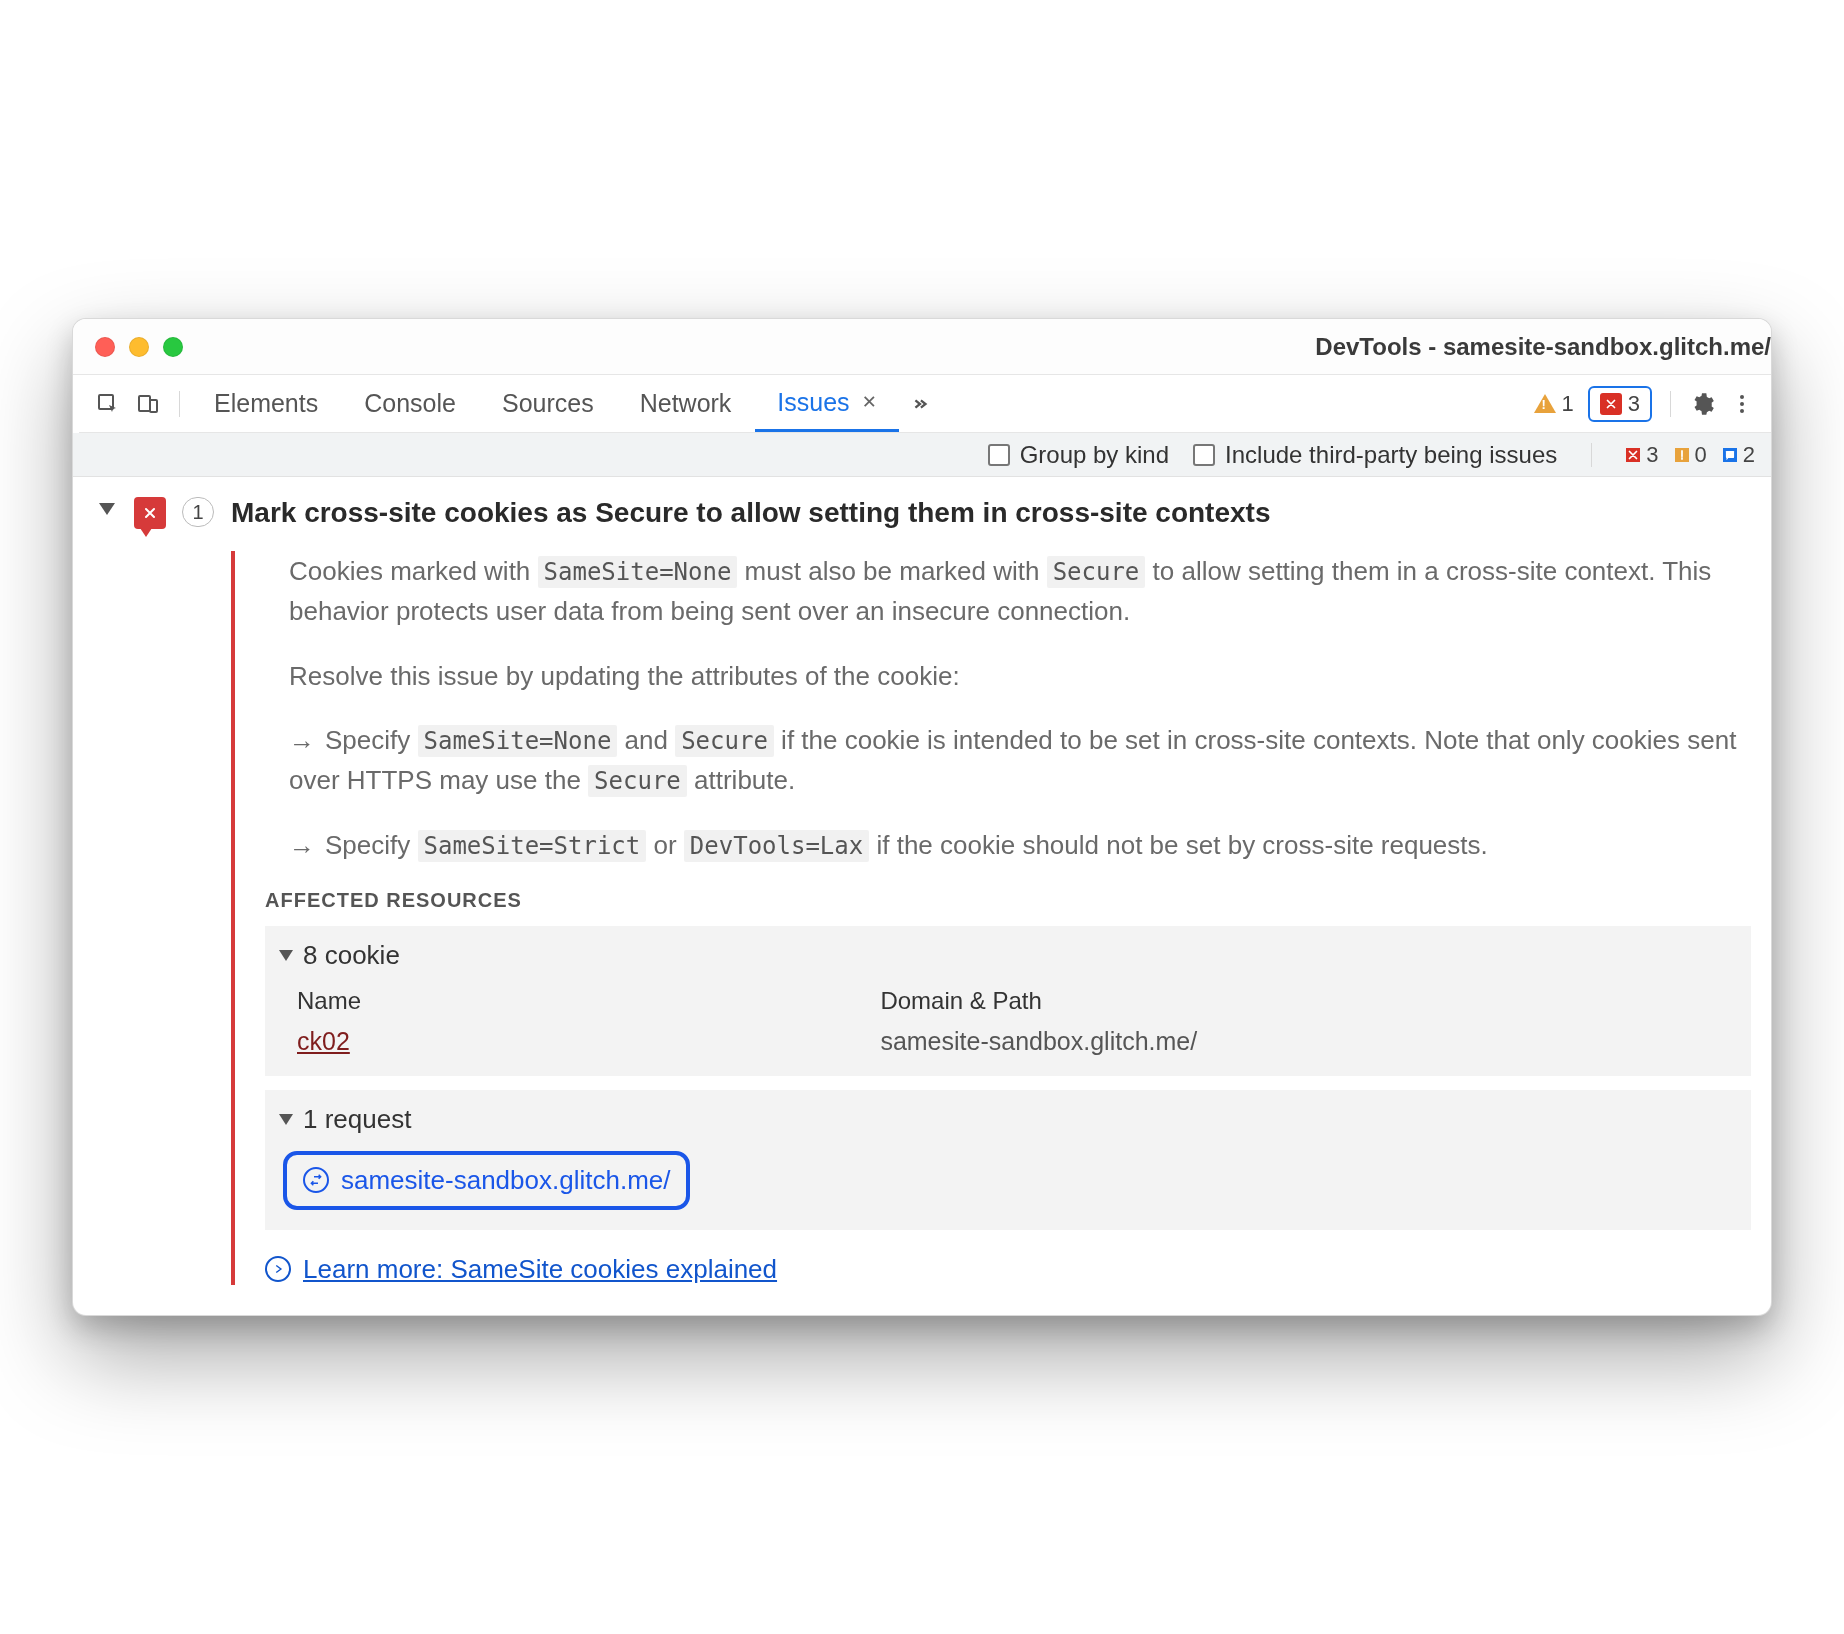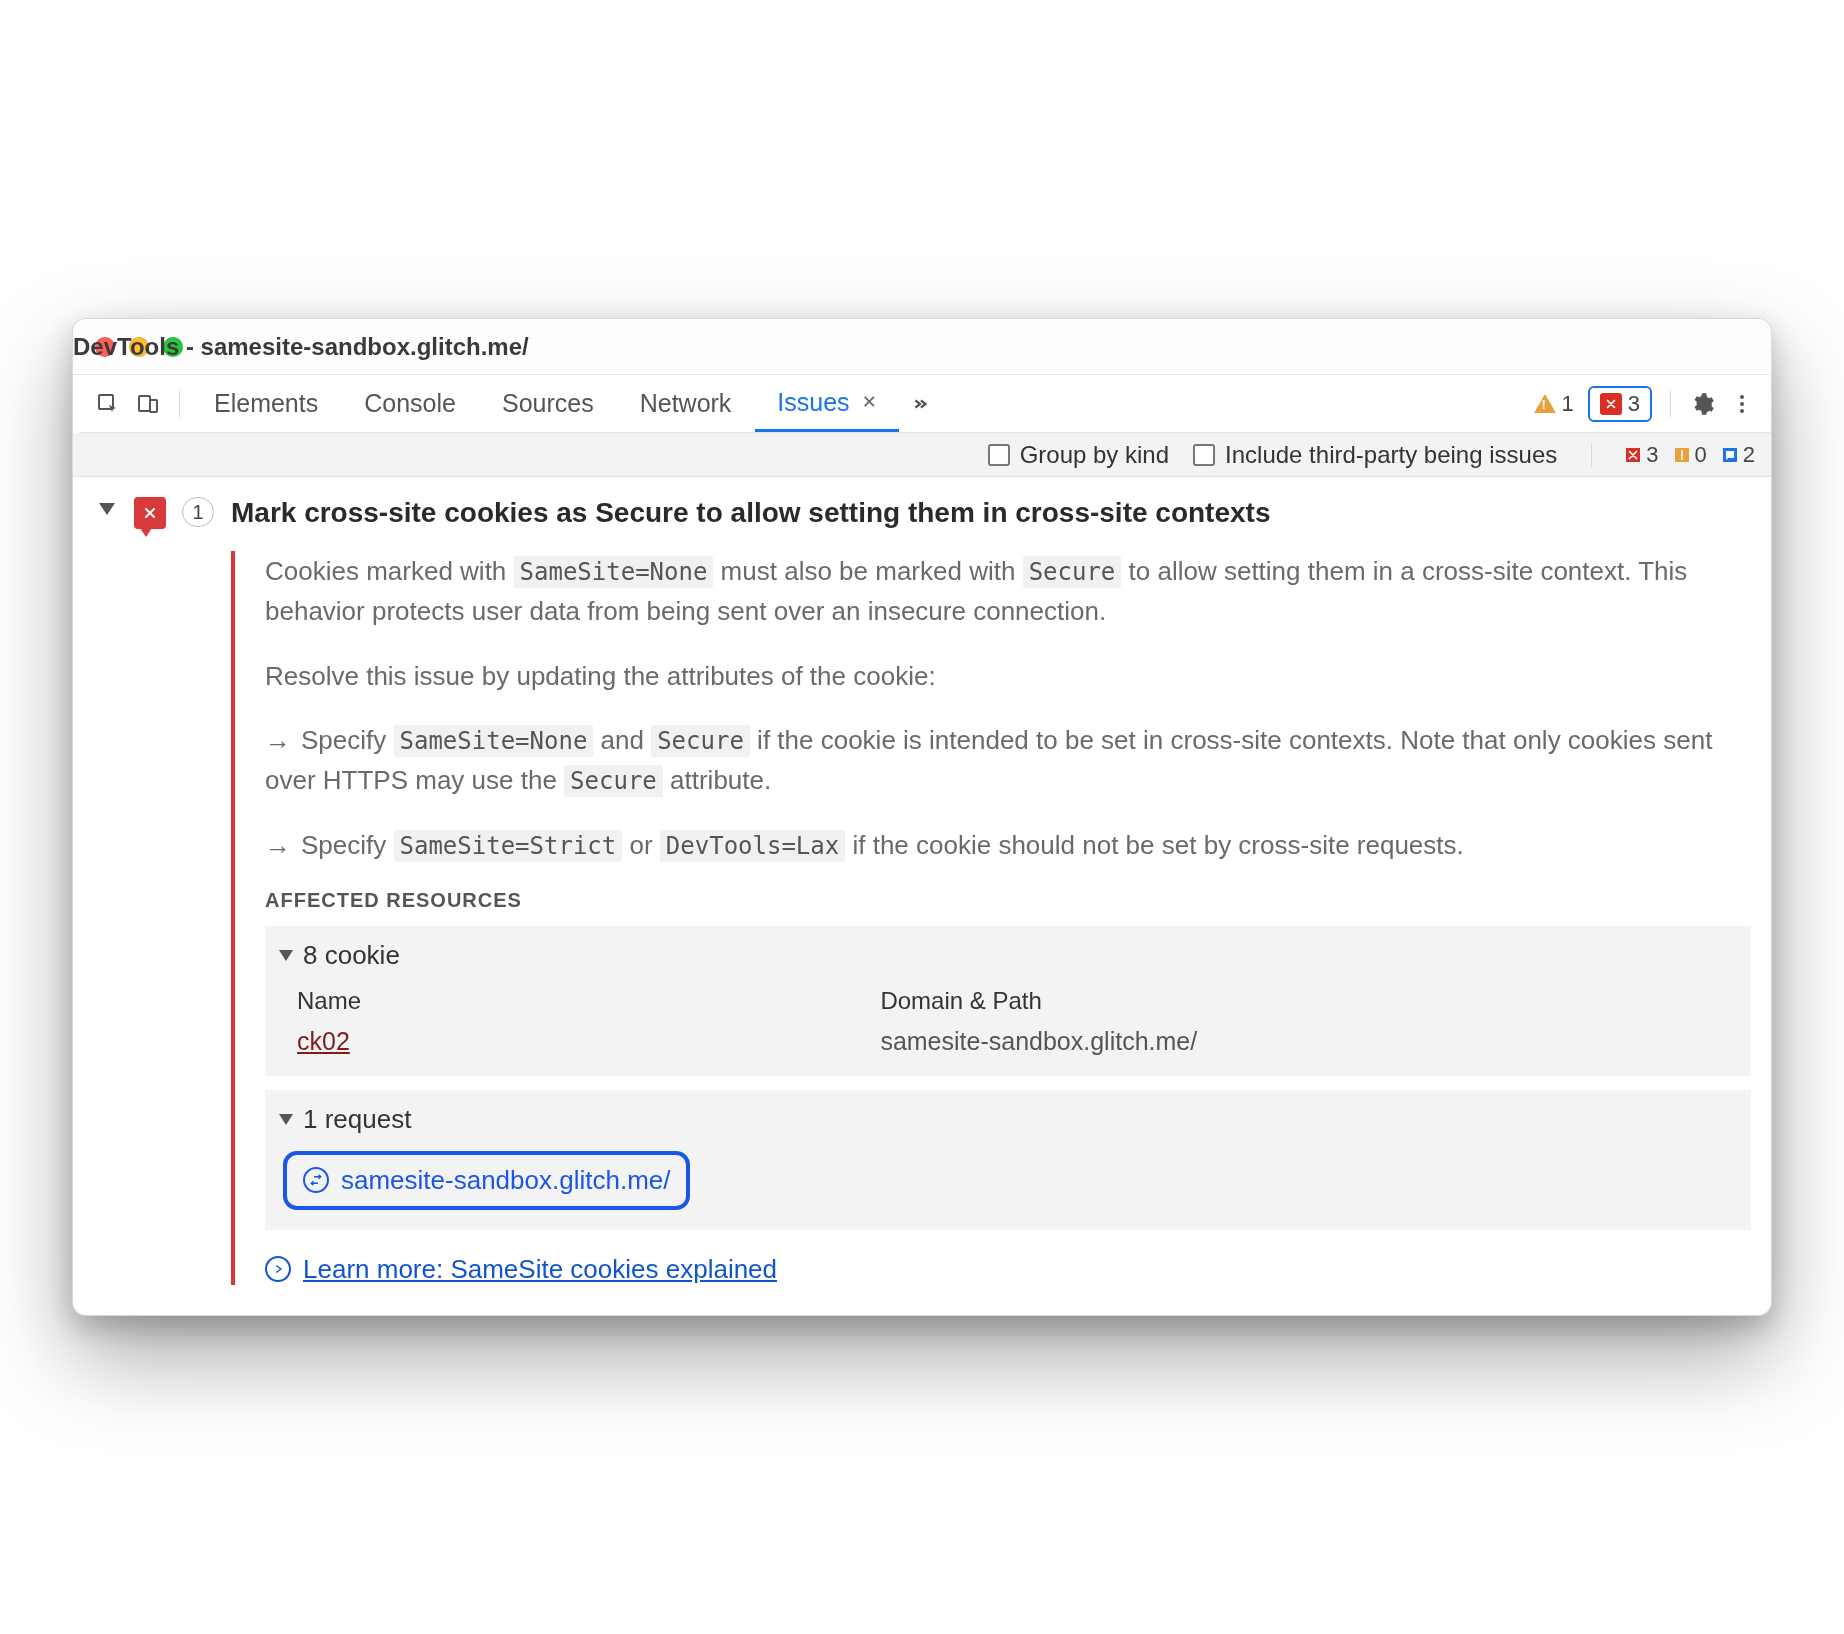--- a/index.html
+++ b/index.html
@@ -28,22 +28,22 @@
     position: relative;
     border-bottom: 1px solid #e6e6e6;
     background: #fdfdfd;
   }
   .traffic-lights { display: flex; gap: 14px; padding-left: 22px; }
   .tl { width: 20px; height: 20px; border-radius: 50%; }
   .tl.red { background: #ff5f57; border: 1px solid rgba(0,0,0,0.08); }
   .tl.yellow { background: #febc2e; border: 1px solid rgba(0,0,0,0.08); }
   .tl.green { background: #28c840; border: 1px solid rgba(0,0,0,0.08); }
   .title {
-    position: absolute; left: 0; right: 17px;
-    text-align: left;
+    position: absolute; left: 0; right: 0;
+    text-align: right;
     font-size: 24px;
     font-weight: 600;
     color: #3a3a3a;
   }
   
   .tabstrip {
     display: flex;
     align-items: center;
     height: 58px;
     padding: 0 10px;
@@ -108,21 +108,21 @@
   .toggle-col .tri { width:0;height:0;border-left:8px solid transparent;border-right:8px solid transparent;border-top:12px solid #555; }
   .kind-col { width:50px; display:flex; justify-content:center; padding-top:2px; }
   .kind-col .kind { width:32px; height:32px; background:#d63a3a; border-radius:4px; display:flex; align-items:center; justify-content:center; position:relative; }
   .kind-col .kind::after { content:""; position:absolute; bottom:-8px; left:6px; width:0;height:0; border-left:6px solid transparent; border-right:6px solid transparent; border-top:9px solid #d63a3a; }
   .kind-col .kind svg { width:16px;height:16px; fill:#fff; }
   .count-col { width:46px; display:flex; justify-content:center; padding-top:2px; }
   .pill { min-width:32px; height:30px; border:1.5px solid #bbb; border-radius:15px; display:flex; align-items:center; justify-content:center; font-size:20px; color:#444; background:#fff; padding:0 8px;}
   .content { flex:1; padding-left: 10px; }
   .issue-title { font-size:28px; font-weight:700; color:#2a2a2a; padding-top:2px; }
   .issue-body { margin-top:22px; border-left:4px solid #d63a3a; padding-left:30px; }
-  .parag { font-size:26px; color:#6a6a6a; line-height:1.55; margin-bottom:24px; }
+  .parag { font-size:26px; color:#6a6a6a; line-height:1.55; margin-bottom:24px;margin-left:24px; }
   code.inline { font-family: ui-monospace, Menlo, Consolas, monospace; background:#f1f1f1; padding:2px 6px; border-radius:2px; font-size:24px; color:#555; }
   .bullet .arrow { display:inline-block; margin-right:10px; color:#6a6a6a; font-size:26px; }
   .section-head { font-size:20px; font-weight:700; letter-spacing:1px; color:#555; margin-top:10px; }
   .res-group { background:#f3f3f3; border-radius:0; margin-top:14px; padding:10px 14px 14px; }
   .res-head { display:flex; align-items:center; gap:10px; font-size:26px; color:#333; padding:4px 0 10px; cursor:pointer; }
   .res-head .tri2 { width:0;height:0;border-left:7px solid transparent;border-right:7px solid transparent;border-top:11px solid #555; }
   .tbl-head { display:flex; gap:40px; padding:6px 10px 6px 18px; font-size:24px; color:#333; }
   .tbl-head .c1 { width:38%; }
   .tbl-row { display:flex; gap:40px; padding:6px 10px 6px 18px; font-size:25px; }
   .tbl-row .c1 { width:38%; }

